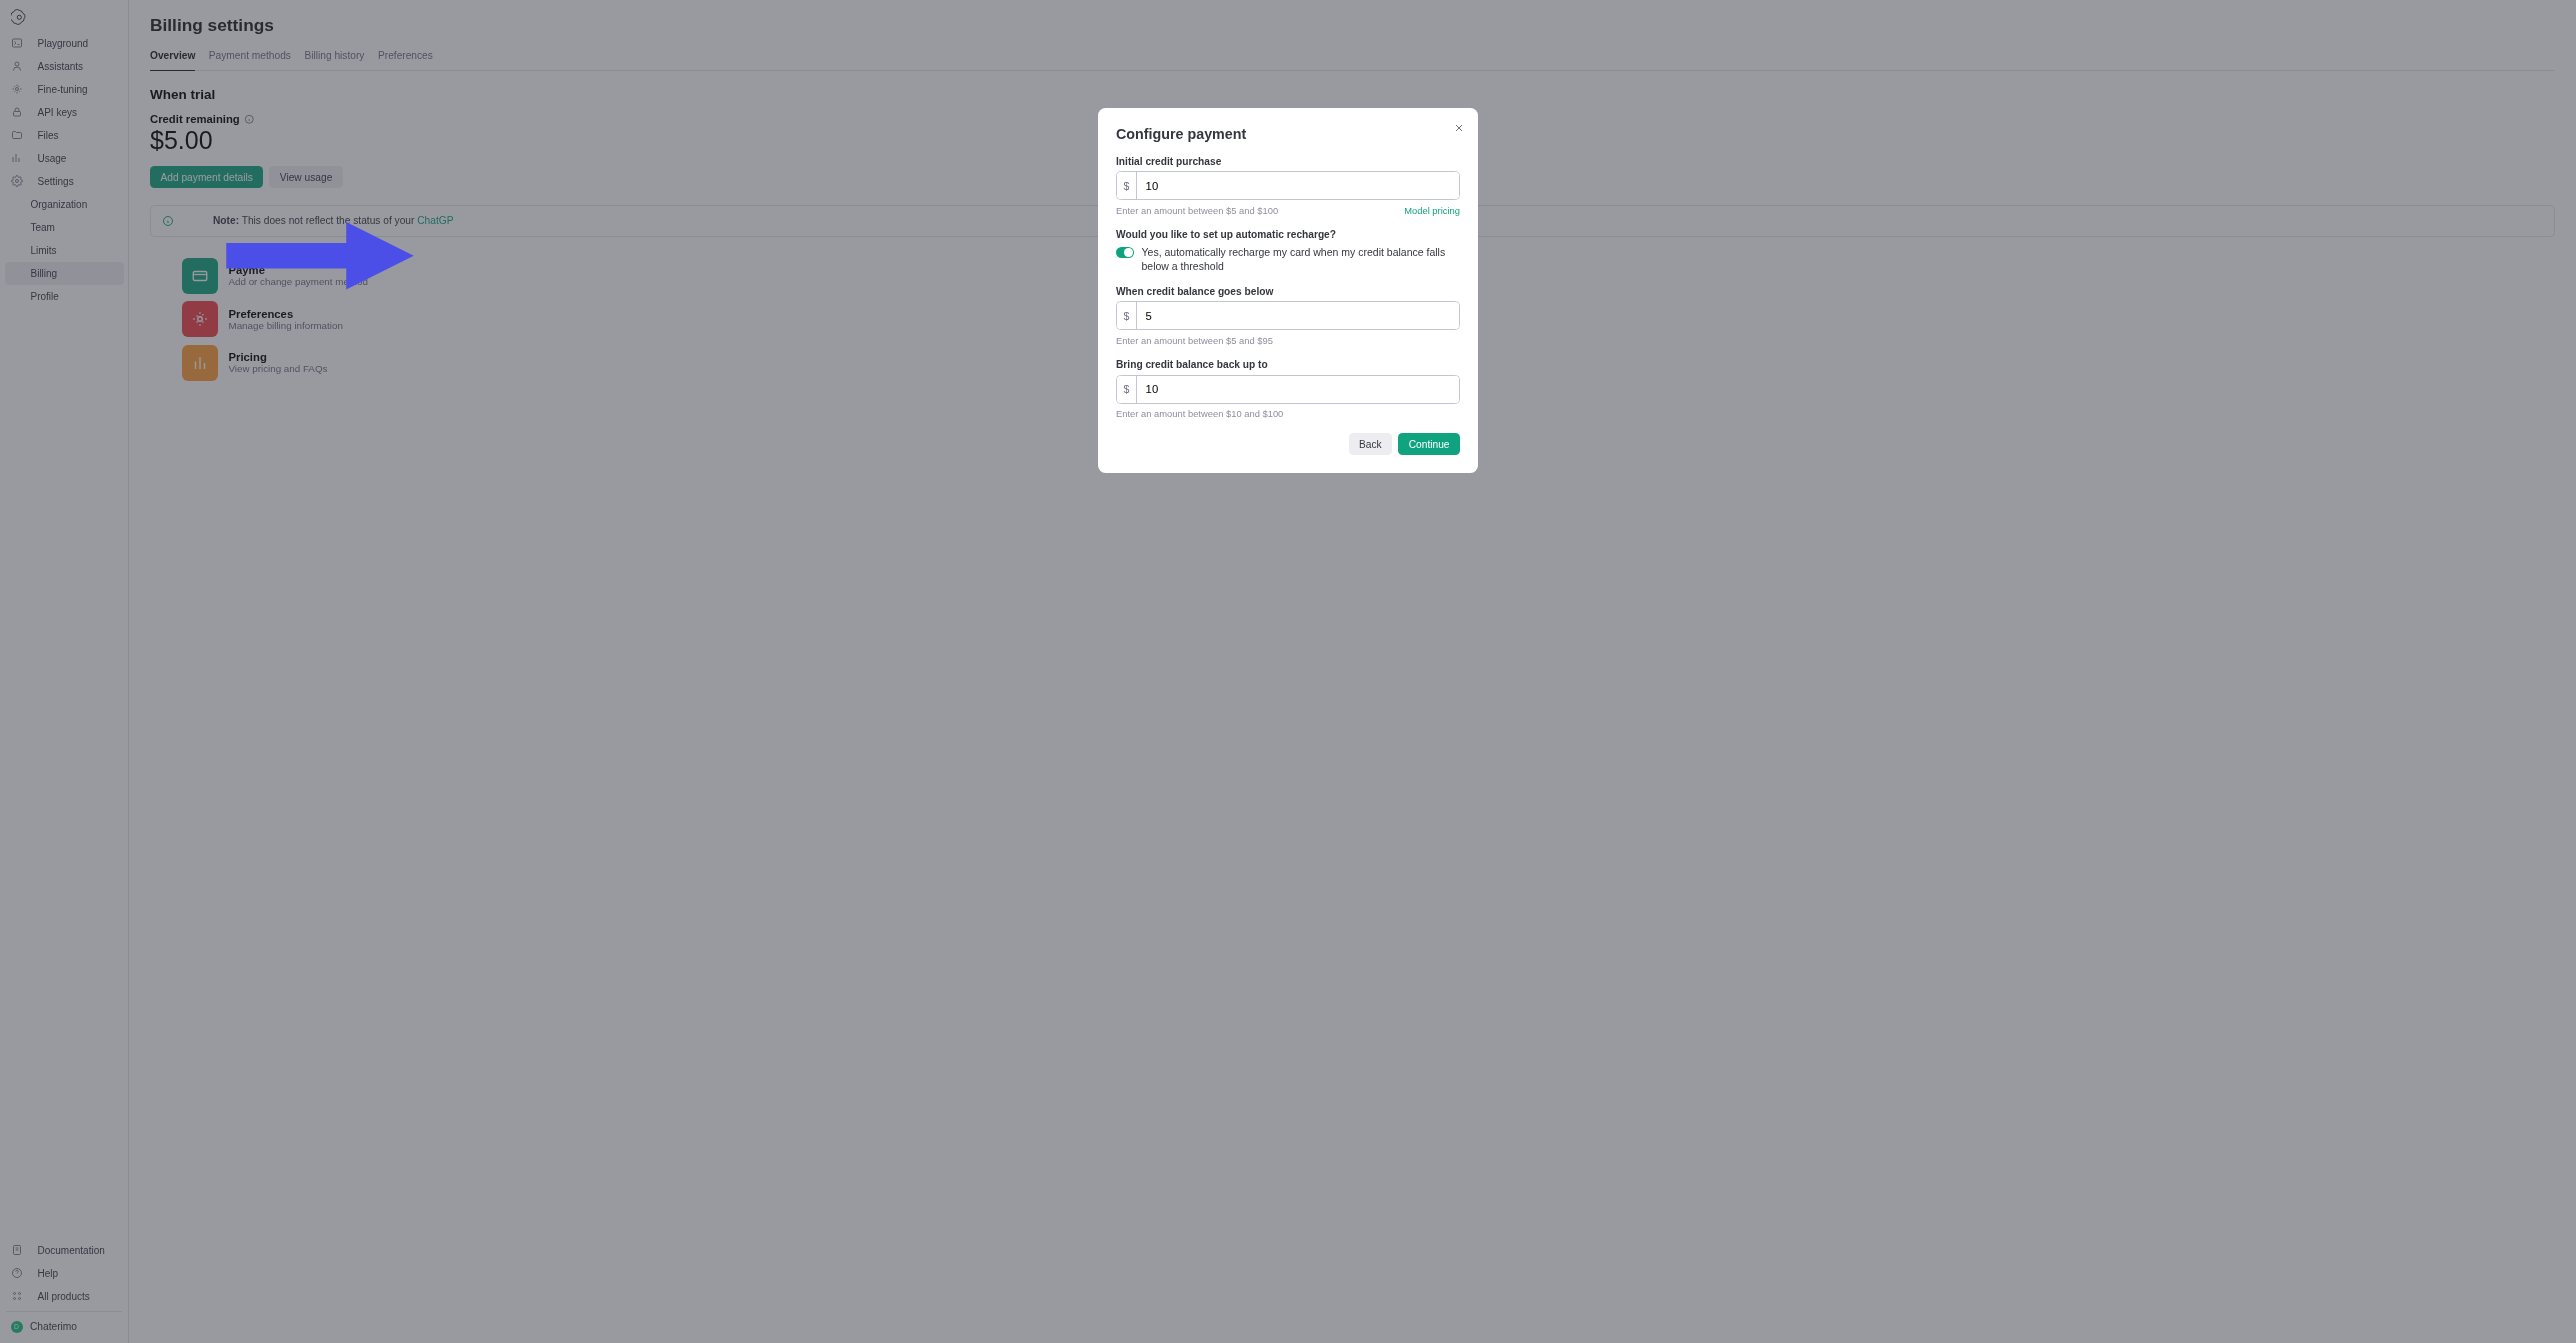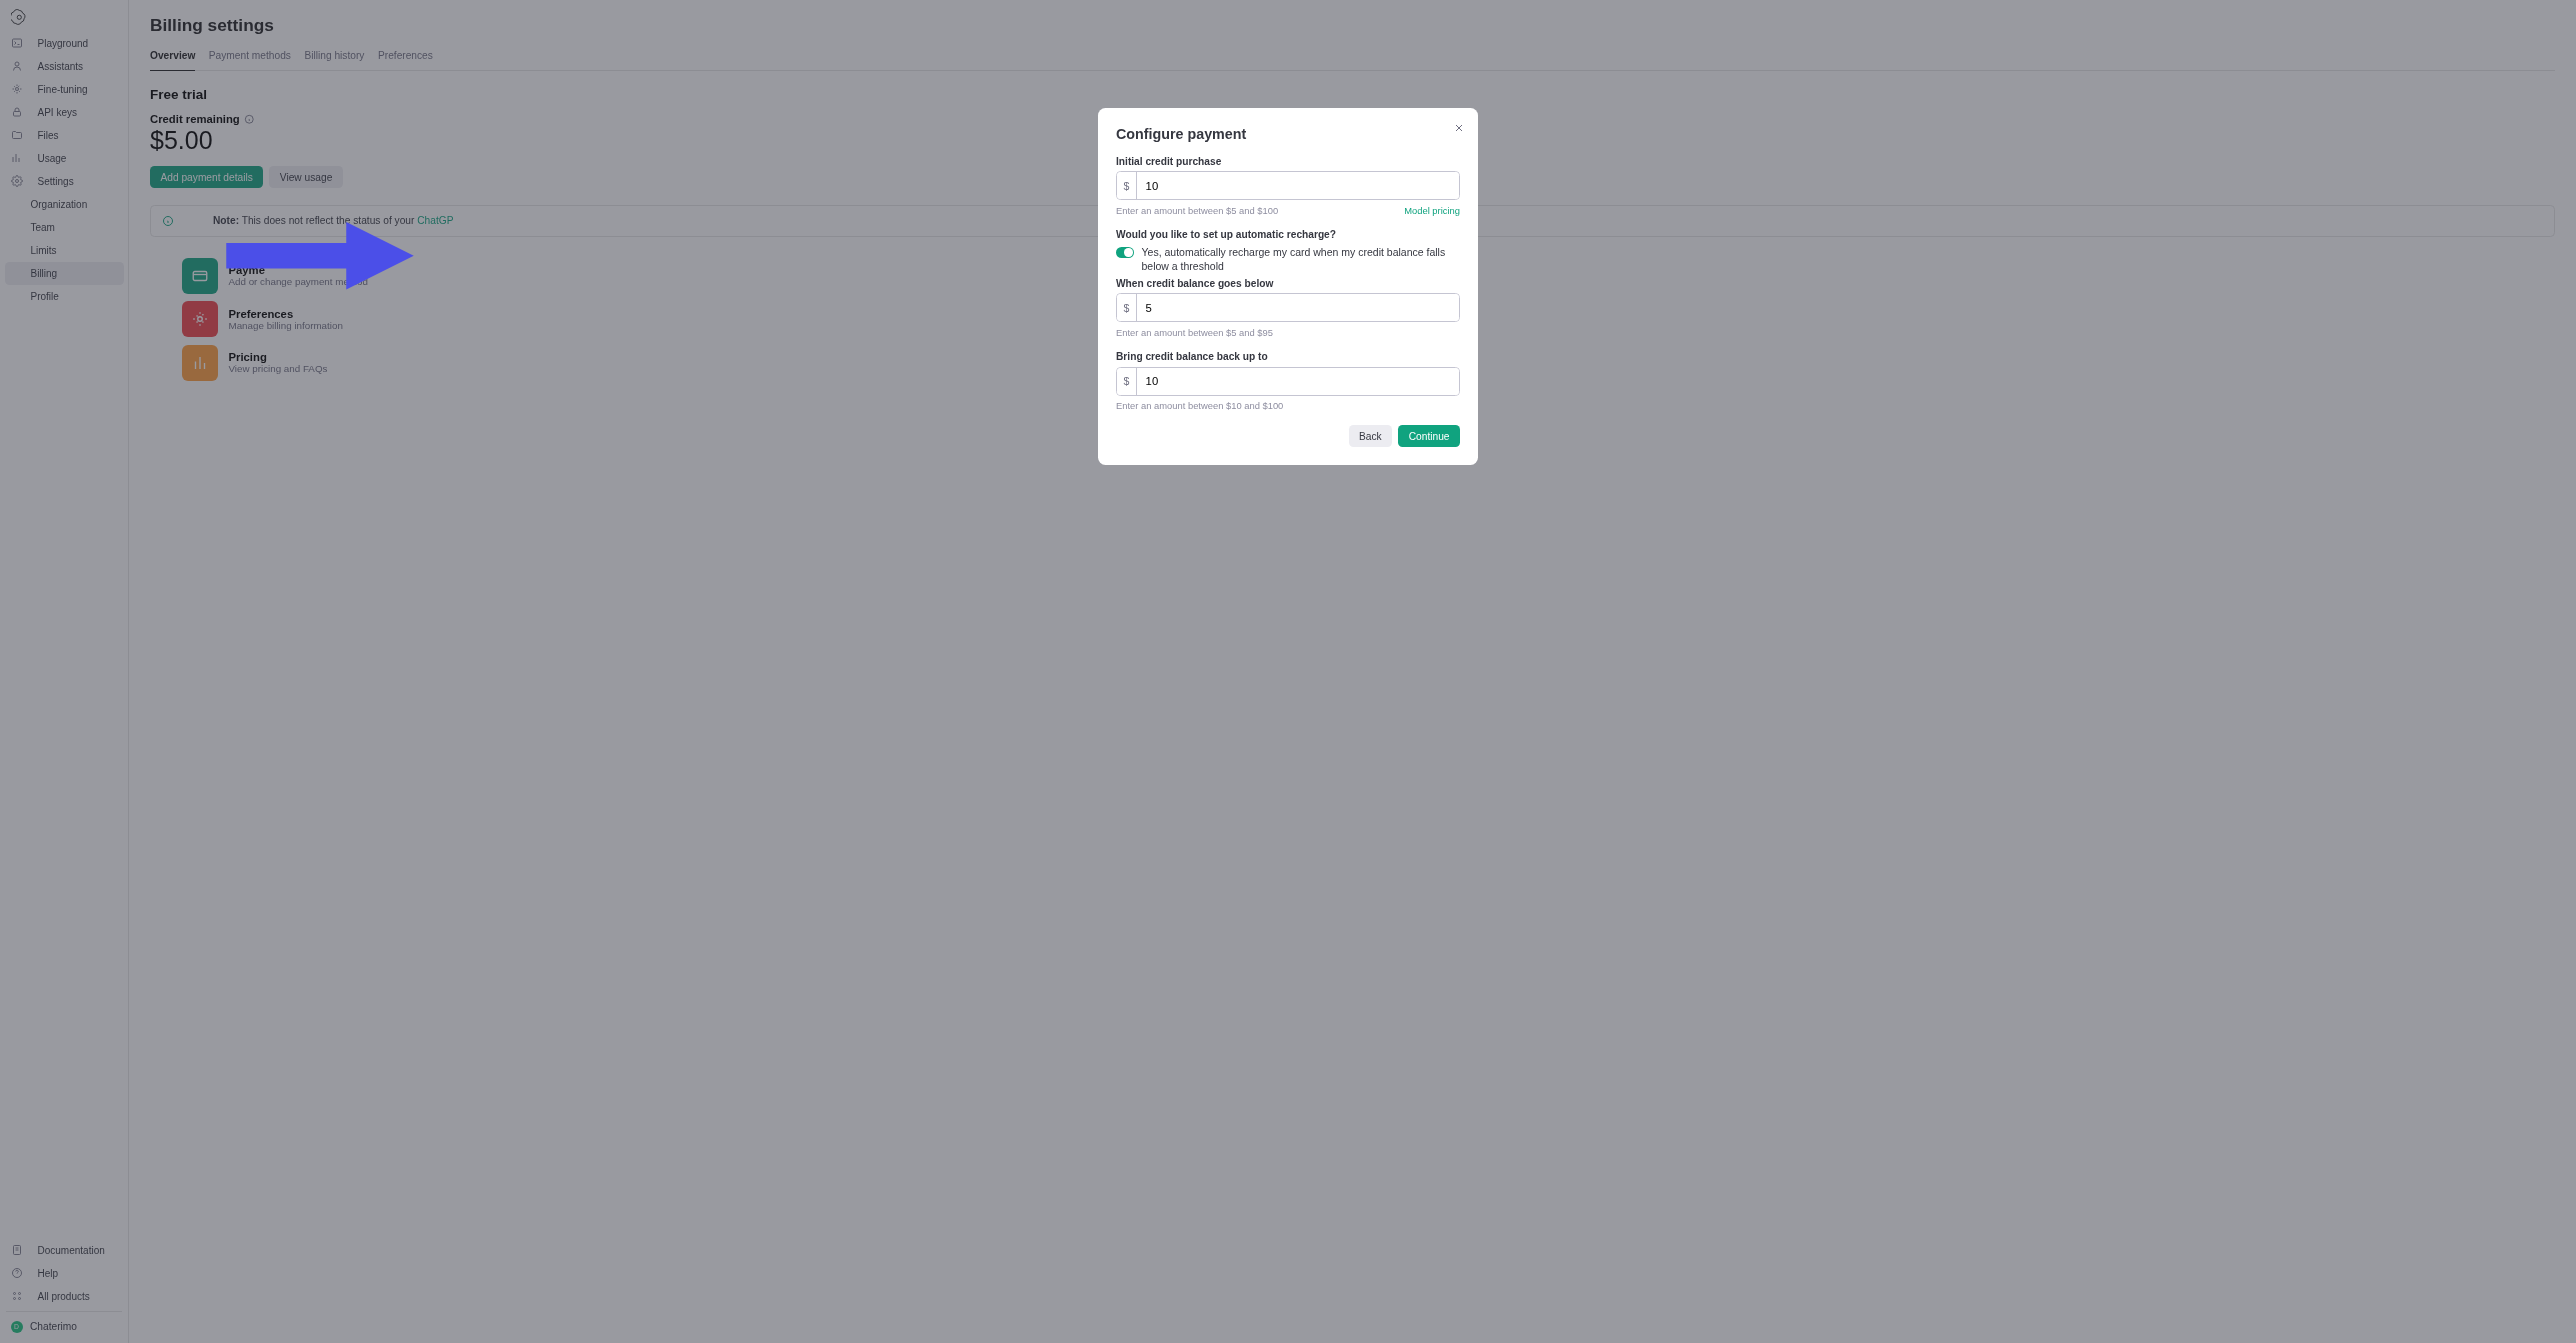--- a/index.html
+++ b/index.html
@@ -279,21 +279,21 @@
       color: #8e8ea0;
     }
     .model-pricing {
       font-size: 9.4px;
       color: #10a37f;
       cursor: pointer;
     }
     .toggle-row {
       display: flex;
       gap: 7.5px;
-      margin-bottom: 4px;
+      margin-bottom: 12px;
       align-items: flex-start;
     }
     .toggle {
       width: 18px;
       height: 11.3px;
       background: #10a37f;
       border-radius: 752px;
       position: relative;
       flex-shrink: 0;
       margin-top: 2.3px;
@@ -460,21 +460,21 @@
 </div>
 
 <div class="main">
   <h1 class="page-title">Billing settings</h1>
   <div class="tabs">
     <div class="tab active">Overview</div>
     <div class="tab">Payment methods</div>
     <div class="tab">Billing history</div>
     <div class="tab">Preferences</div>
   </div>
-  <h2 class="section-title">Free trial</h2>
+  <h2 class="section-title">When trial</h2>
   <div class="credit-label">
     <span>Credit remaining</span>
     <svg width="10.5" height="10.5" viewBox="0 0 24 24" fill="none" stroke="#6e6e80" stroke-width="2">
         <circle cx="12" cy="12" r="9"></circle>
         <path d="M12 8h.01M11 12h1v4"></path>
       </svg>
   </div>
   <div class="credit-amount">$5.00</div>
   <div class="btn-row">
     <button class="btn btn-green">Add payment details</button>

